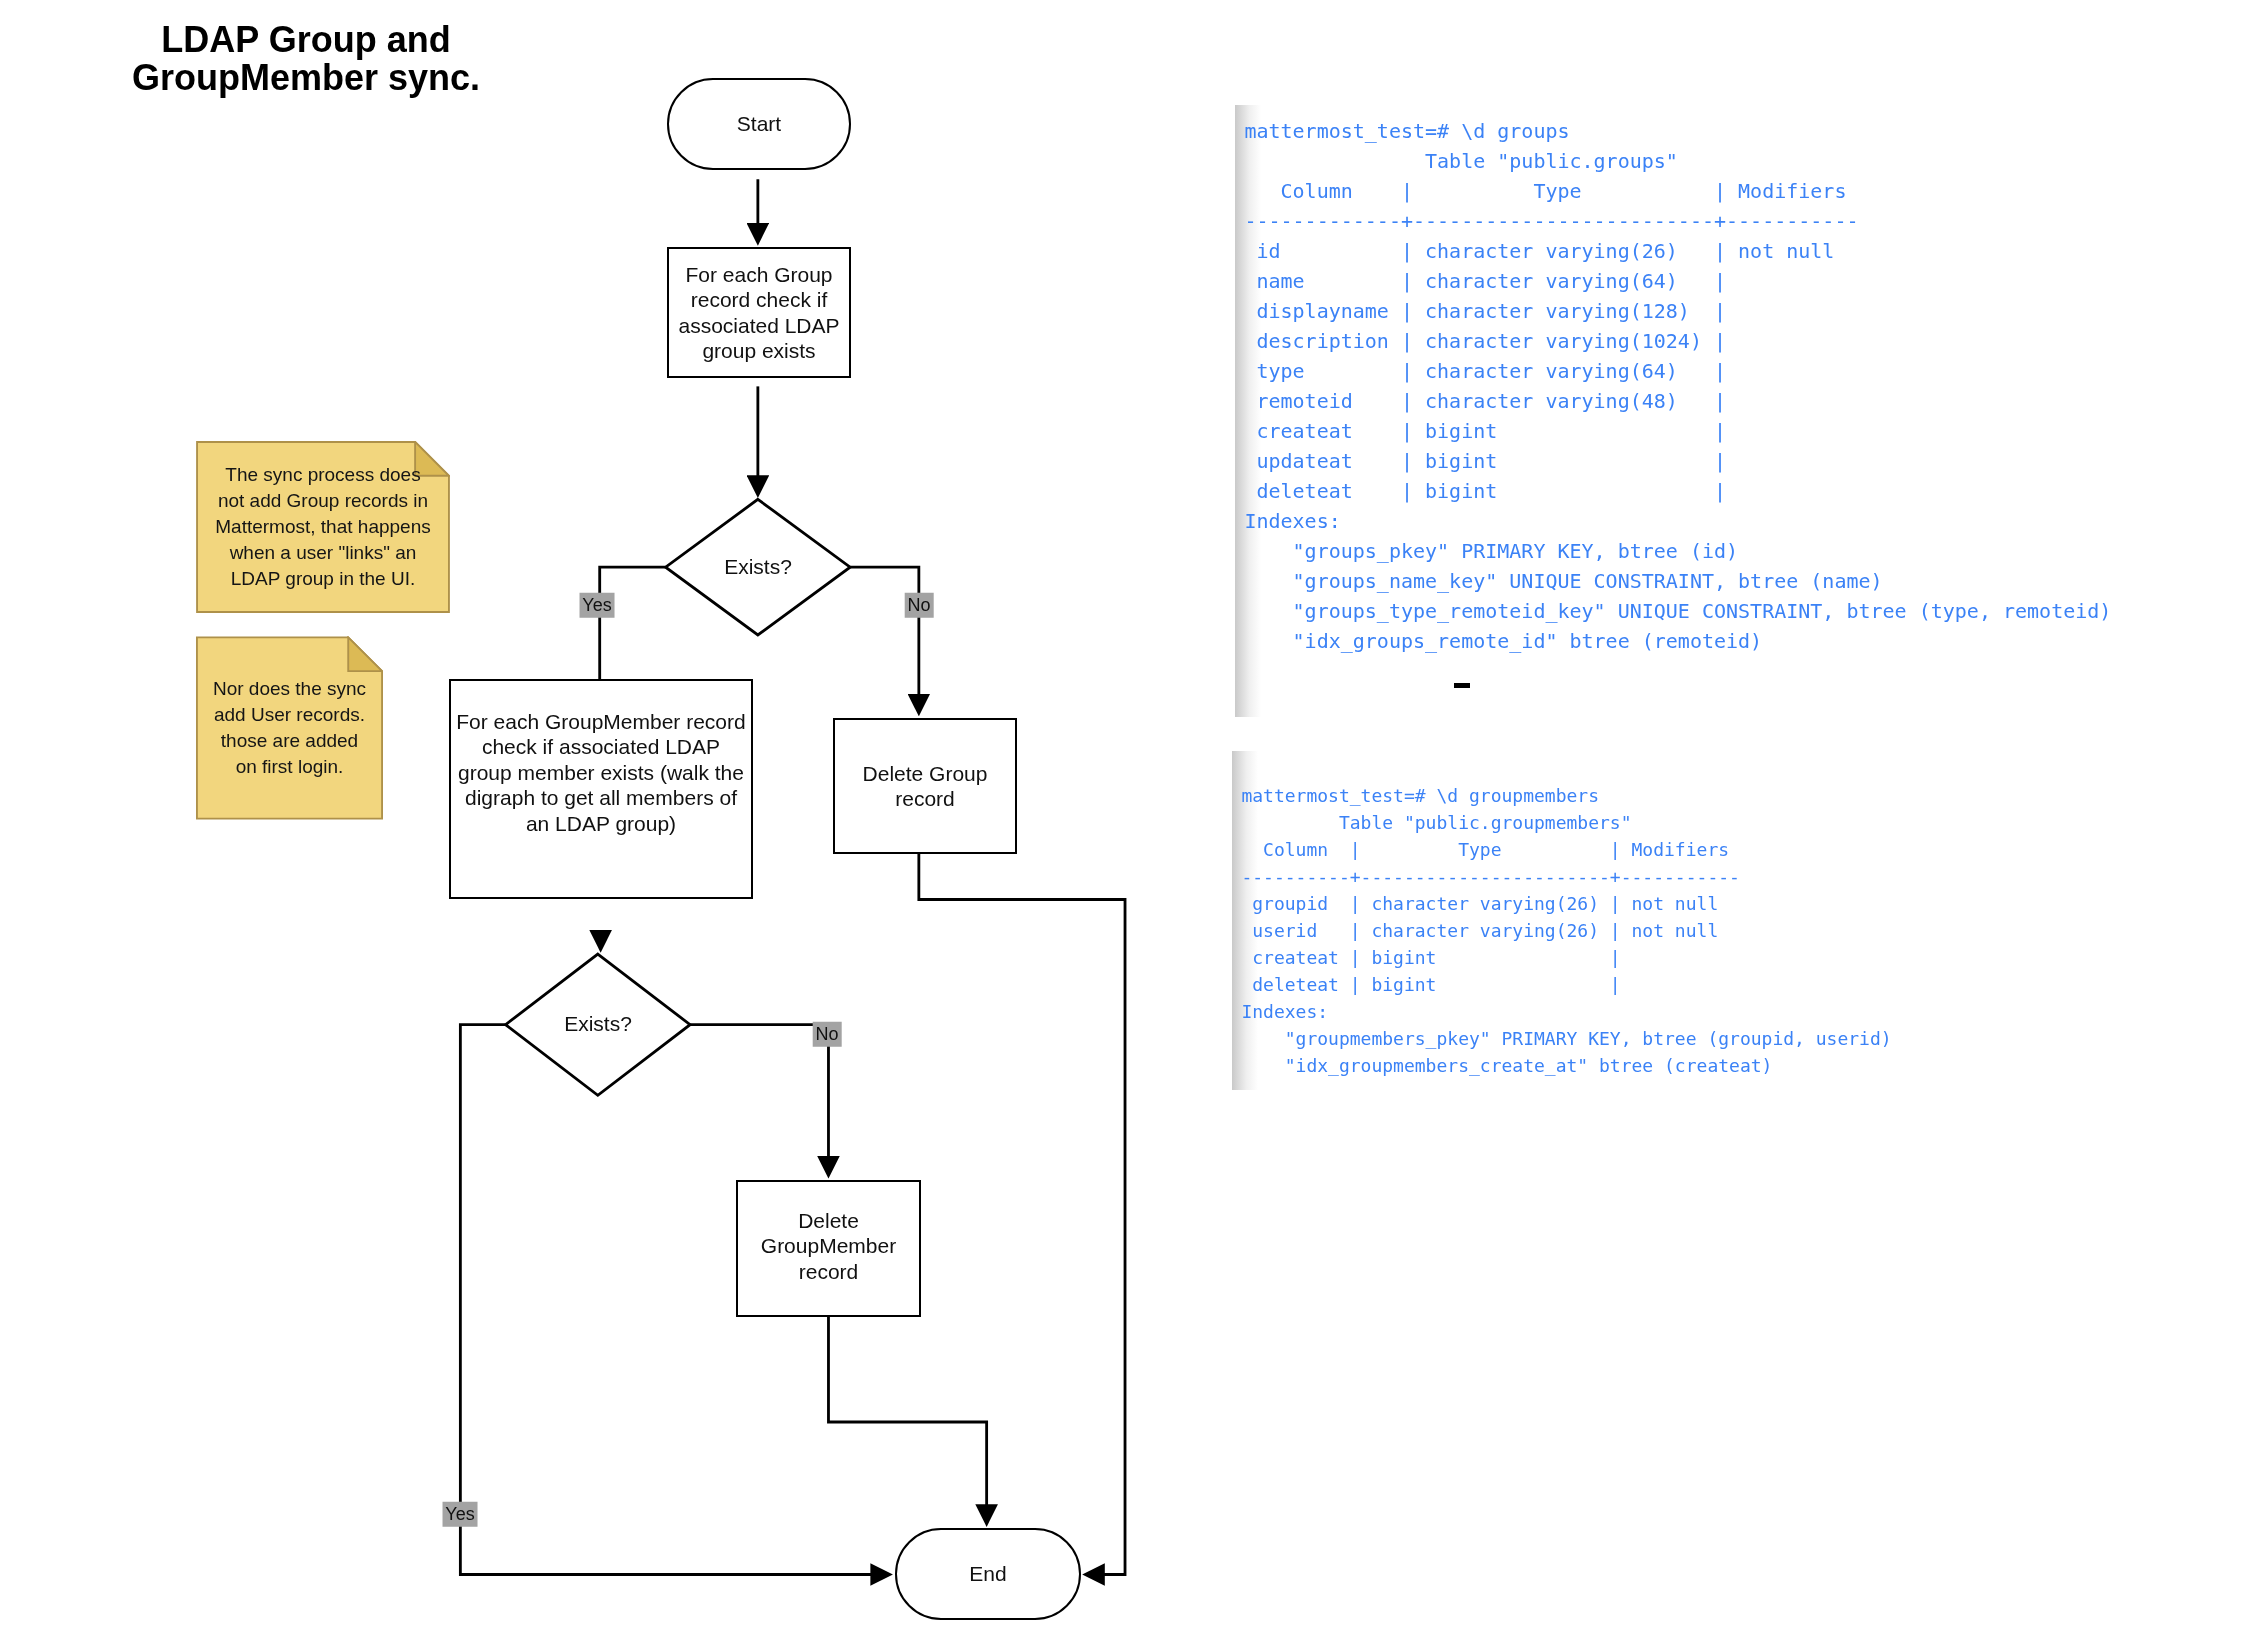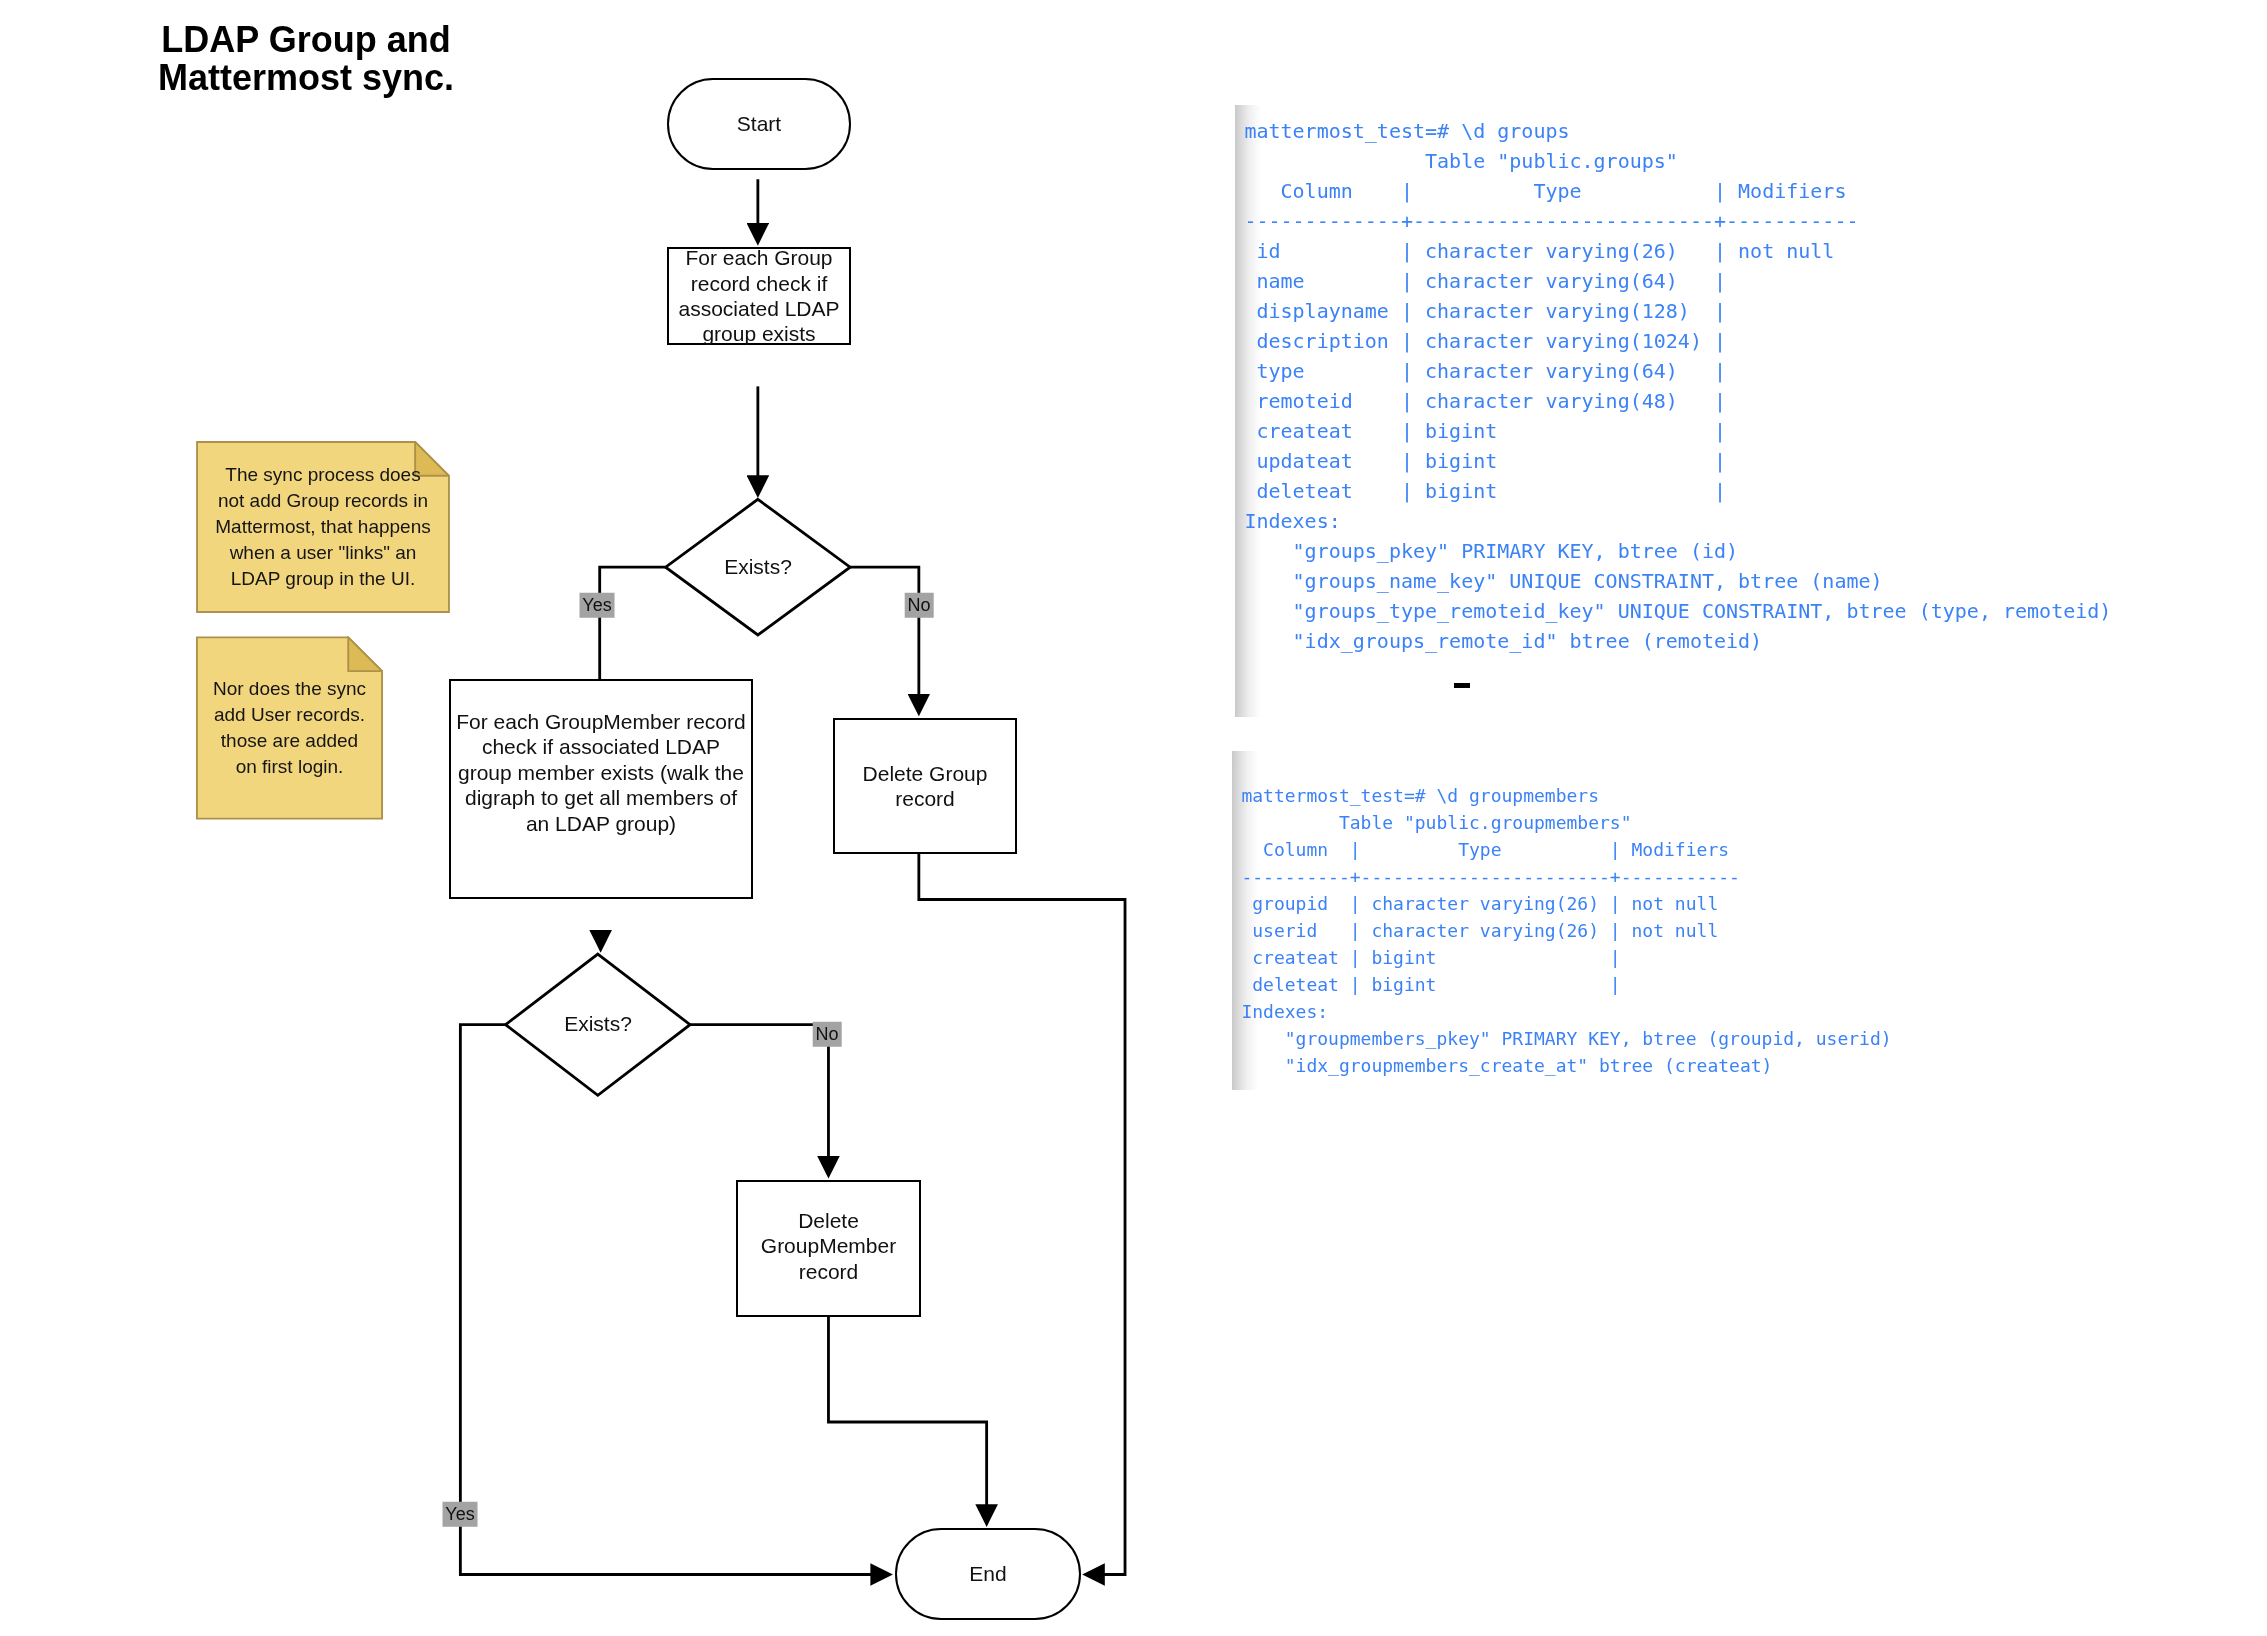--- a/index.html
+++ b/index.html
@@ -71,25 +71,25 @@
       <path d="M733,1088 H880 V1247" marker-end="url(#arr)"></path>
       <path d="M537,1088 H489 V1672 H944" marker-end="url(#arr)"></path>
       <path d="M880,1398 V1510 H1048 V1617" marker-end="url(#arr)"></path>
       <path d="M976,906 V955 H1195 V1672 H1154" marker-end="url(#arr)"></path>
       <polygon points="805,530 903,602 805,674 707,602" fill="#fff"></polygon>
       <polygon points="635,1013 733,1088 635,1163 537,1088" fill="#fff"></polygon>
     </g>
   </svg>
 
   <div class="title">LDAP Group and
-Mattermost sync.</div>
+GroupMember sync.</div>
 
   <div class="node pill" style="left:667px;top:78px;width:184px;height:92px;">Start</div>
 
-  <div class="node" style="left:667px;top:247px;width:184px;height:98px;">For each Group
+  <div class="node" style="left:667px;top:247px;width:184px;height:131px;">For each Group
 record check if
 associated LDAP
 group exists</div>
 
   <div class="dlabel" style="left:758px;top:567px;">Exists?</div>
 
   <div class="node top-align" style="left:449px;top:679px;width:304px;height:220px;padding-top:28px;">For each GroupMember record
 check if associated LDAP
 group member exists (walk the
 digraph to get all members of

